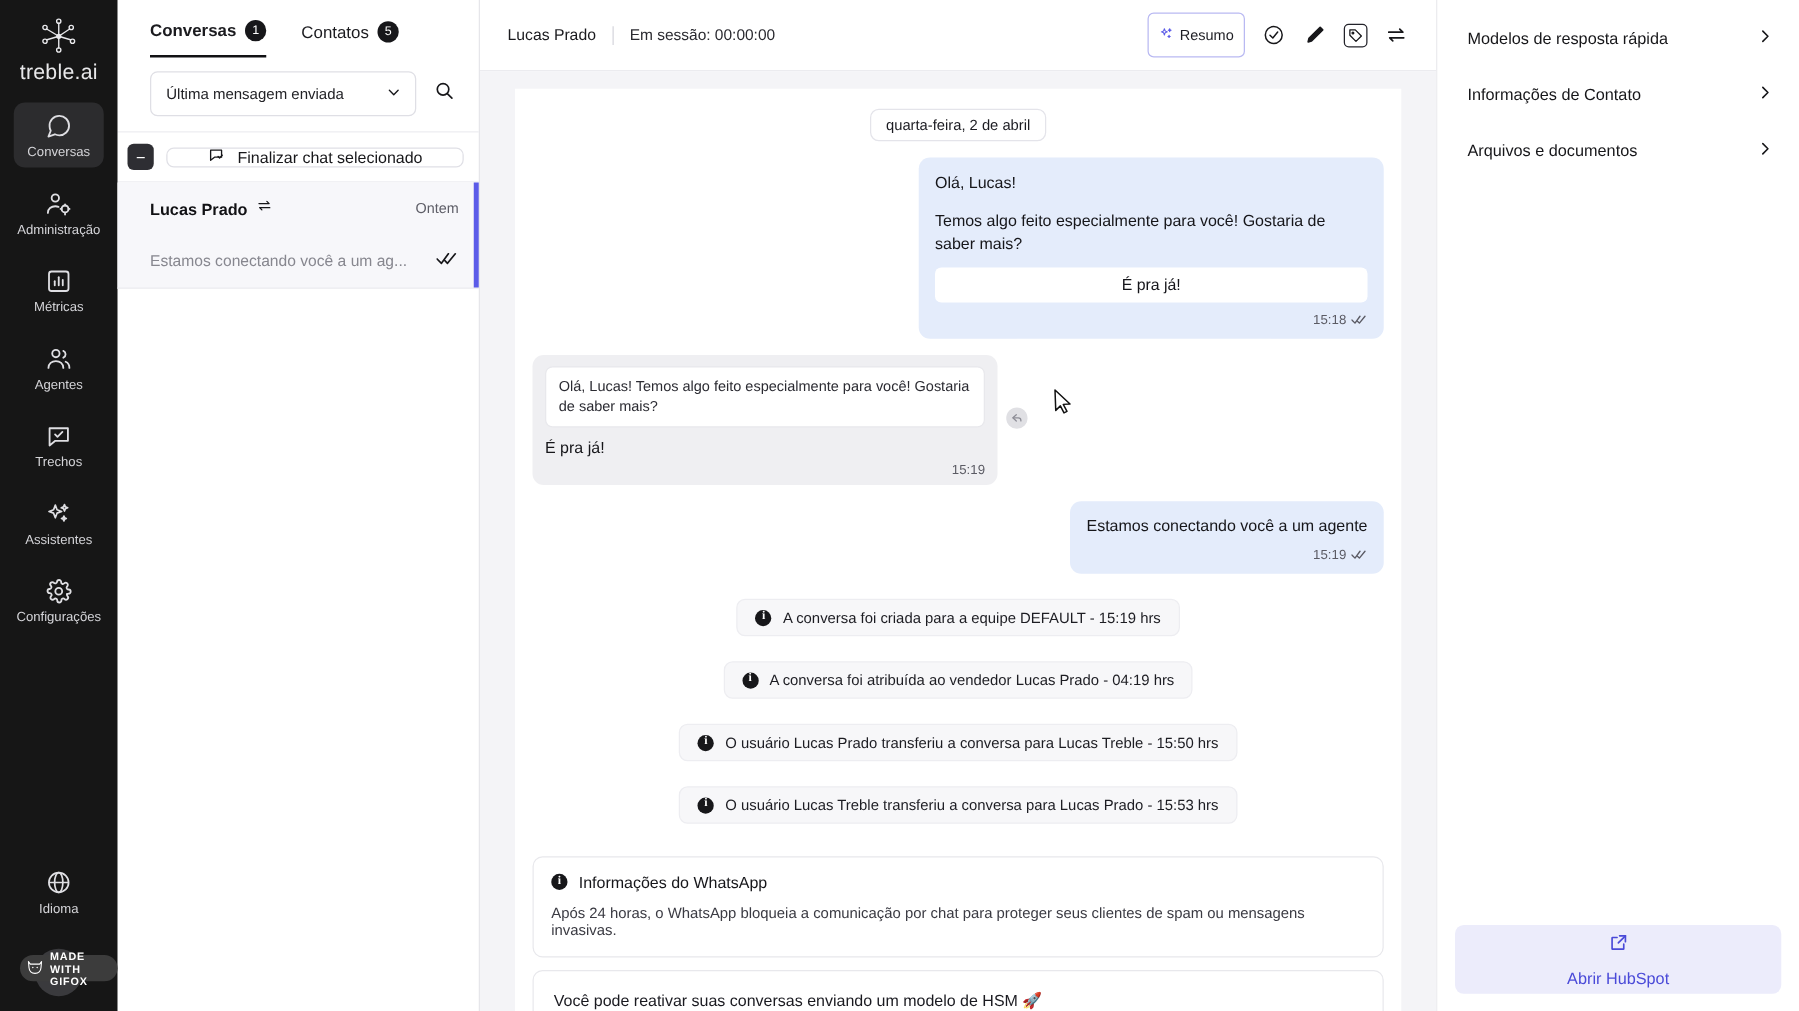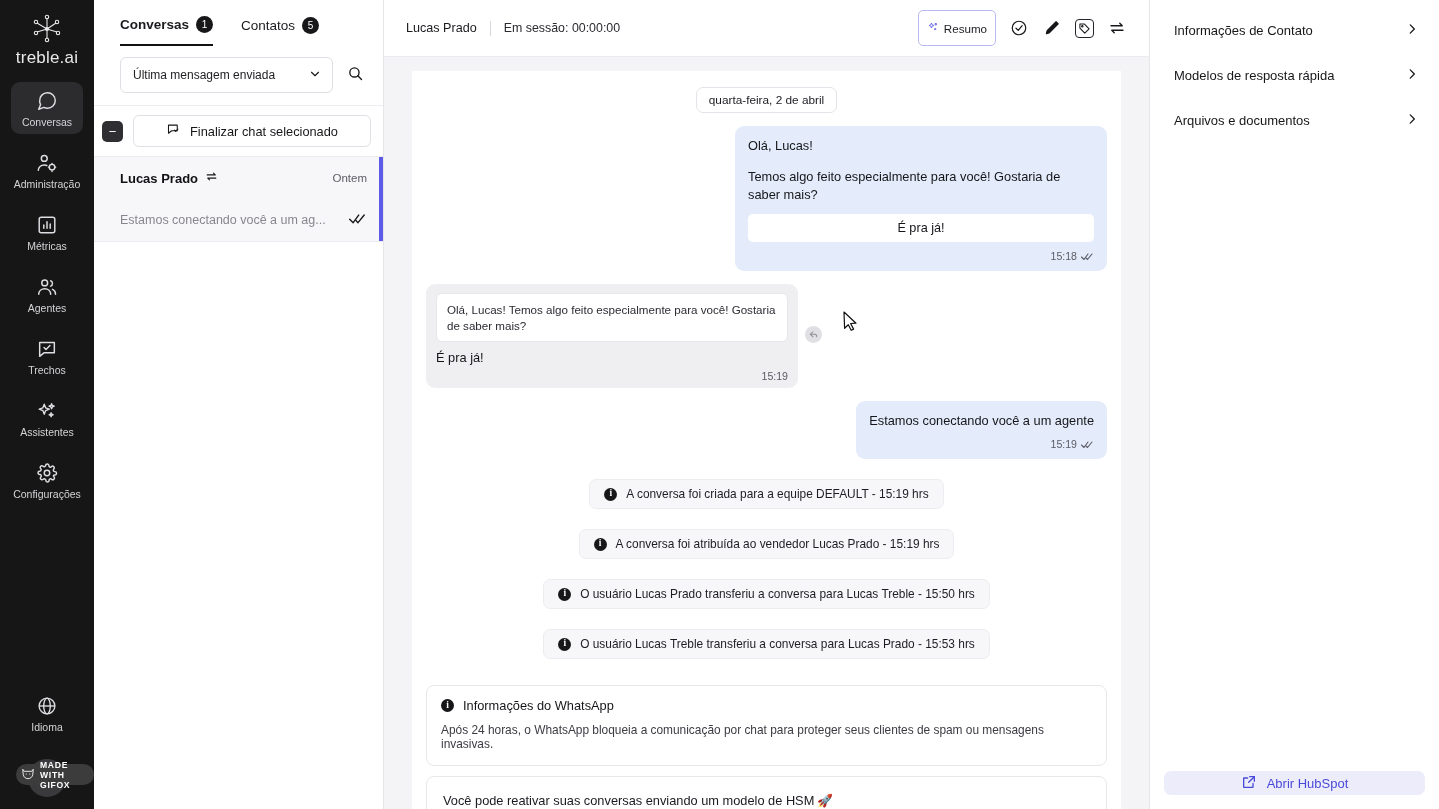--- a/index.html
+++ b/index.html
@@ -75,21 +75,21 @@
   }
   .search-btn { width: 28px; height: 28px; display: flex; align-items: center; justify-content: center; cursor: pointer; }
 
   .actionbar { display: flex; align-items: center; gap: 10px; padding: 9px 12px 9px 8px; border-bottom: 1px solid #ededf1; }
   .collapse-btn {
     width: 21px; height: 21px; border-radius: 5px; background: #2e2e33; color: #fff;
     display: flex; align-items: center; justify-content: center; font-size: 13px;
     line-height: 1; cursor: pointer; flex: 0 0 21px;
   }
   .finalize-btn {
-    flex: 1; height: 32px; border: 1px solid #e0e0e6; border-radius: 6px;
+    flex: 1; height: 16px; border: 1px solid #e0e0e6; border-radius: 6px;
     display: flex; align-items: center; justify-content: center; gap: 9px;
     font-size: 12.8px; color: #17171a; cursor: pointer; background: #fff;
   }
 
   .conv-item {
     padding: 12px 16px 12px 26px; background: #f7f7fa;
     border-bottom: 1px solid #ececf0; position: relative; cursor: pointer;
   }
   .conv-item.selected::after {
     content: ""; position: absolute; right: 0; top: 0; bottom: 0; width: 4px; background: #5b5be8;
@@ -194,23 +194,23 @@
     width: 289px; flex: 0 0 289px; height: 809px; background: #ffffff;
     display: flex; flex-direction: column; position: relative;
   }
   .rp-item {
     height: 45px; display: flex; align-items: center; justify-content: space-between;
     padding: 0 20px 0 24px; font-size: 13px; color: #17171a; cursor: pointer;
   }
   .rp-item:first-child { margin-top: 8px; }
   .rp-spacer { flex: 1 1 auto; }
   .hubspot-btn {
-    margin: 0 14px 14px; height: 24px; border-radius: 7px; background: #ececfb;
+    margin: 0 14px 14px; height: 55px; border-radius: 7px; background: #ececfb;
     color: #4a4ad8; display: flex; align-items: center; justify-content: center; gap: 10px;
-    font-size: 13px; cursor: pointer;
+    font-size: 13px; cursor: pointer; flex-direction: column;
   }
 
   
   .cursor { position: absolute; left: 843px; top: 311px; z-index: 60; pointer-events: none; }
 </style>
 </head>
 <body>
 
 <div class="app">
 
@@ -512,21 +512,21 @@
 
         <div class="sysrow">
           <div class="syspill">
             <span class="info-dot">i</span>
             <span>A conversa foi criada para a equipe DEFAULT - 15:19 hrs</span>
           </div>
         </div>
         <div class="sysrow">
           <div class="syspill">
             <span class="info-dot">i</span>
-            <span>A conversa foi atribuída ao vendedor Lucas Prado - 15:19 hrs</span>
+            <span>A conversa foi atribuída ao vendedor Lucas Prado - 04:19 hrs</span>
           </div>
         </div>
         <div class="sysrow">
           <div class="syspill">
             <span class="info-dot">i</span>
             <span>O usuário Lucas Prado transferiu a conversa para Lucas Treble - 15:50 hrs</span>
           </div>
         </div>
         <div class="sysrow">
           <div class="syspill">
@@ -553,29 +553,29 @@
 
     <div class="cursor">
       <svg width="16" height="22" viewBox="0 0 16 22">
         <path d="M1 1l12 11.2-5.4.3 3 5.6-2.4 1.2-2.9-5.6-3.7 3.6z" fill="#ffffff" stroke="#111" stroke-width="1.2" stroke-linejoin="round"></path>
       </svg>
     </div>
   </section>
 
   <aside class="rightpanel">
     <div class="rp-item">
-      <span>Informações de Contato</span>
+      <span>Modelos de resposta rápida</span>
       <span>
         <svg viewBox="0 0 24 24" width="14" height="14" fill="none" stroke="#17171a" stroke-width="2.2" stroke-linecap="round" stroke-linejoin="round">
             <polyline points="9,5 16,12 9,19"></polyline>
           </svg>
       </span>
     </div>
     <div class="rp-item">
-      <span>Modelos de resposta rápida</span>
+      <span>Informações de Contato</span>
       <span>
         <svg viewBox="0 0 24 24" width="14" height="14" fill="none" stroke="#17171a" stroke-width="2.2" stroke-linecap="round" stroke-linejoin="round">
             <polyline points="9,5 16,12 9,19"></polyline>
           </svg>
       </span>
     </div>
     <div class="rp-item">
       <span>Arquivos e documentos</span>
       <span>
         <svg viewBox="0 0 24 24" width="14" height="14" fill="none" stroke="#17171a" stroke-width="2.2" stroke-linecap="round" stroke-linejoin="round">

